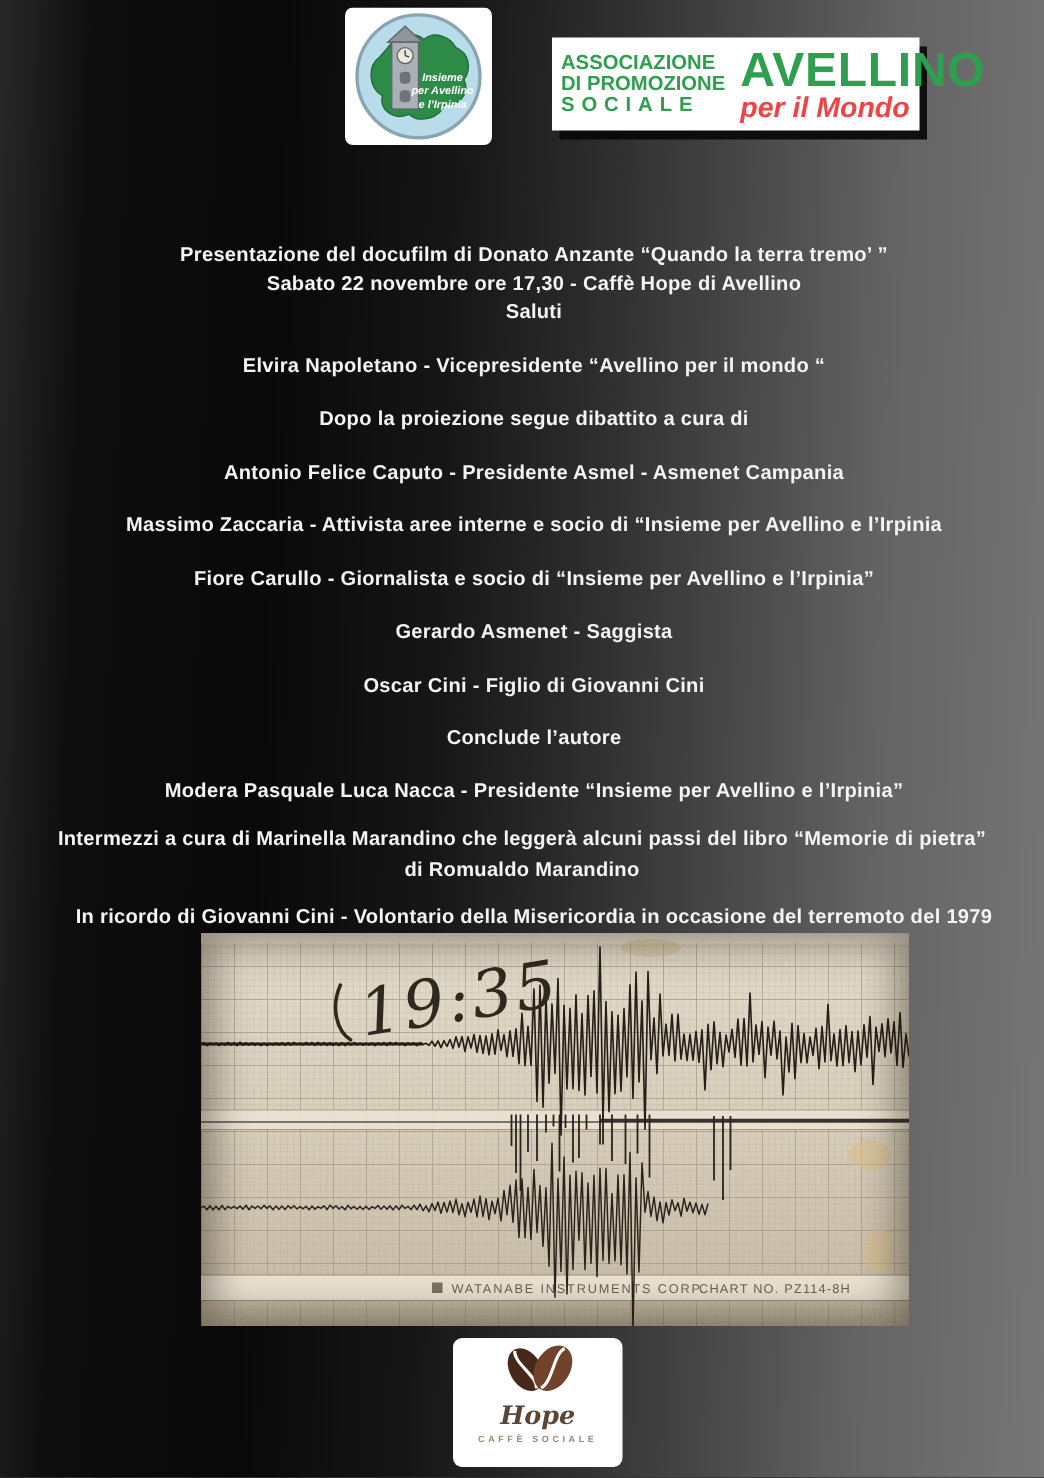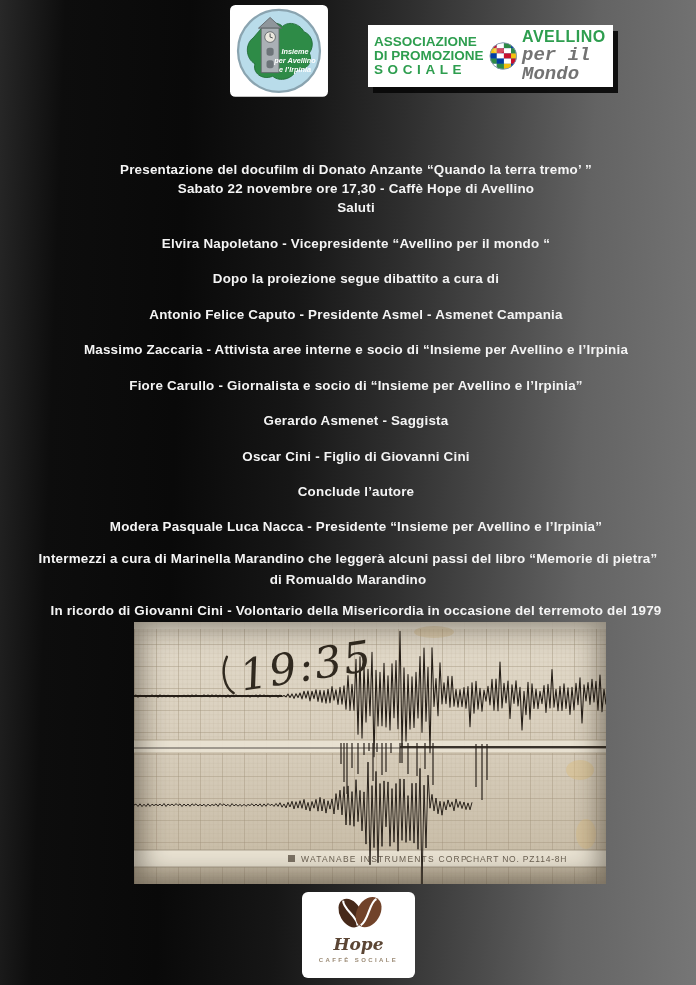--- a/index.html
+++ b/index.html
@@ -11,22 +11,22 @@
   
   .badge-insieme{position:absolute;left:230px;top:5px;width:98px;height:103px;}
   .aps-logo{
     position:absolute;left:368px;top:25px;width:245px;height:62px;background:#ffffff;
     box-shadow:5px 6px 0 rgba(8,8,8,.92);display:flex;align-items:center;padding:8px 6px;box-sizing:border-box;gap:5px;
   }
   .aps-left{display:flex;flex-direction:column;justify-content:center;line-height:1.04;}
   .aps-l{font-weight:700;font-size:13.5px;color:#2e9e4f;white-space:nowrap;}
   .aps-l.spaced{letter-spacing:4.6px;}
   .aps-right{display:flex;flex-direction:column;justify-content:center;line-height:1;}
-  .aps-title{font-weight:700;font-size:16px;color:#2e9e4f;letter-spacing:.5px;}
-  .aps-sub{font-family:Liberation Mono, monospace;font-style:italic;font-weight:700;font-size:19px;color:#737373;margin-top:1px;}
+  .aps-title{font-weight:700;font-size:32px;color:#2e9e4f;letter-spacing:.5px;}
+  .aps-sub{font-family:Liberation Sans, sans-serif;font-style:italic;font-weight:700;font-size:19px;color:#ef4444;margin-top:1px;}
   
   .line{position:absolute;left:8px;width:696px;margin:0;text-align:center;
         font-weight:700;font-size:13.4px;color:#f4f4f4;letter-spacing:.2px;}
   .l1{top:162px;} .l2{top:181px;} .l3{top:200px;} .l4{top:236px;} .l5{top:271px;}
   .l6{top:307px;} .l7{top:342px;} .l8{top:378px;} .l9{top:413px;} .l10{top:449px;}
   .l11{top:484px;} .l12{top:519px;}
   .l13{top:549px;left:33px;width:630px;line-height:1.55;}
   .l14{top:603px;}
   
   .seismo{position:absolute;left:134px;top:622px;width:472px;height:262px;}

